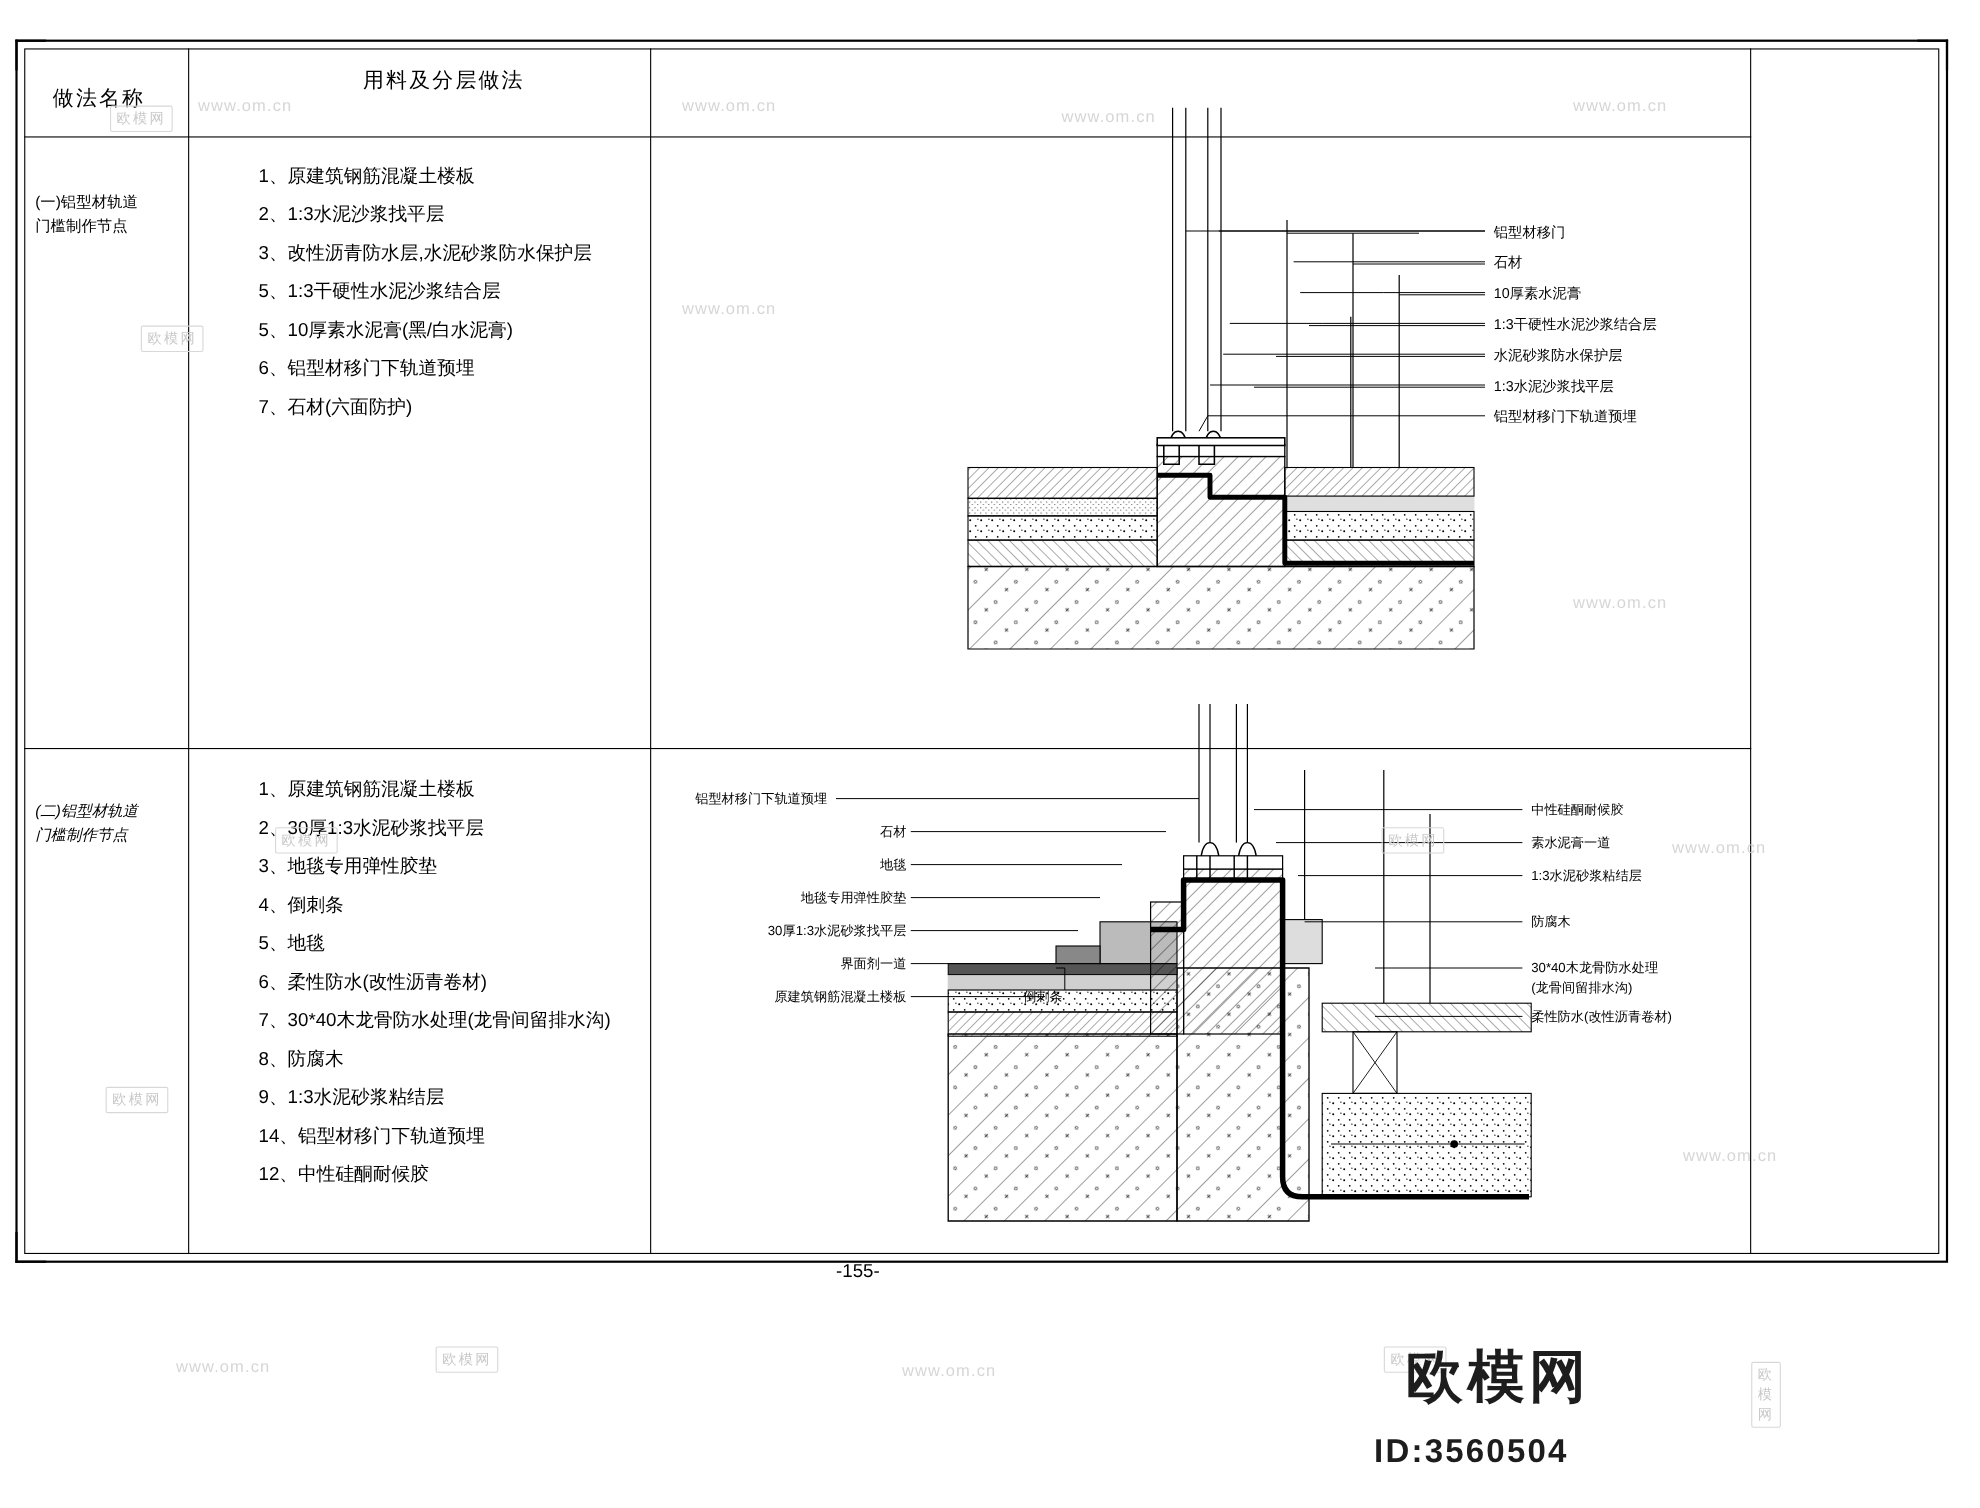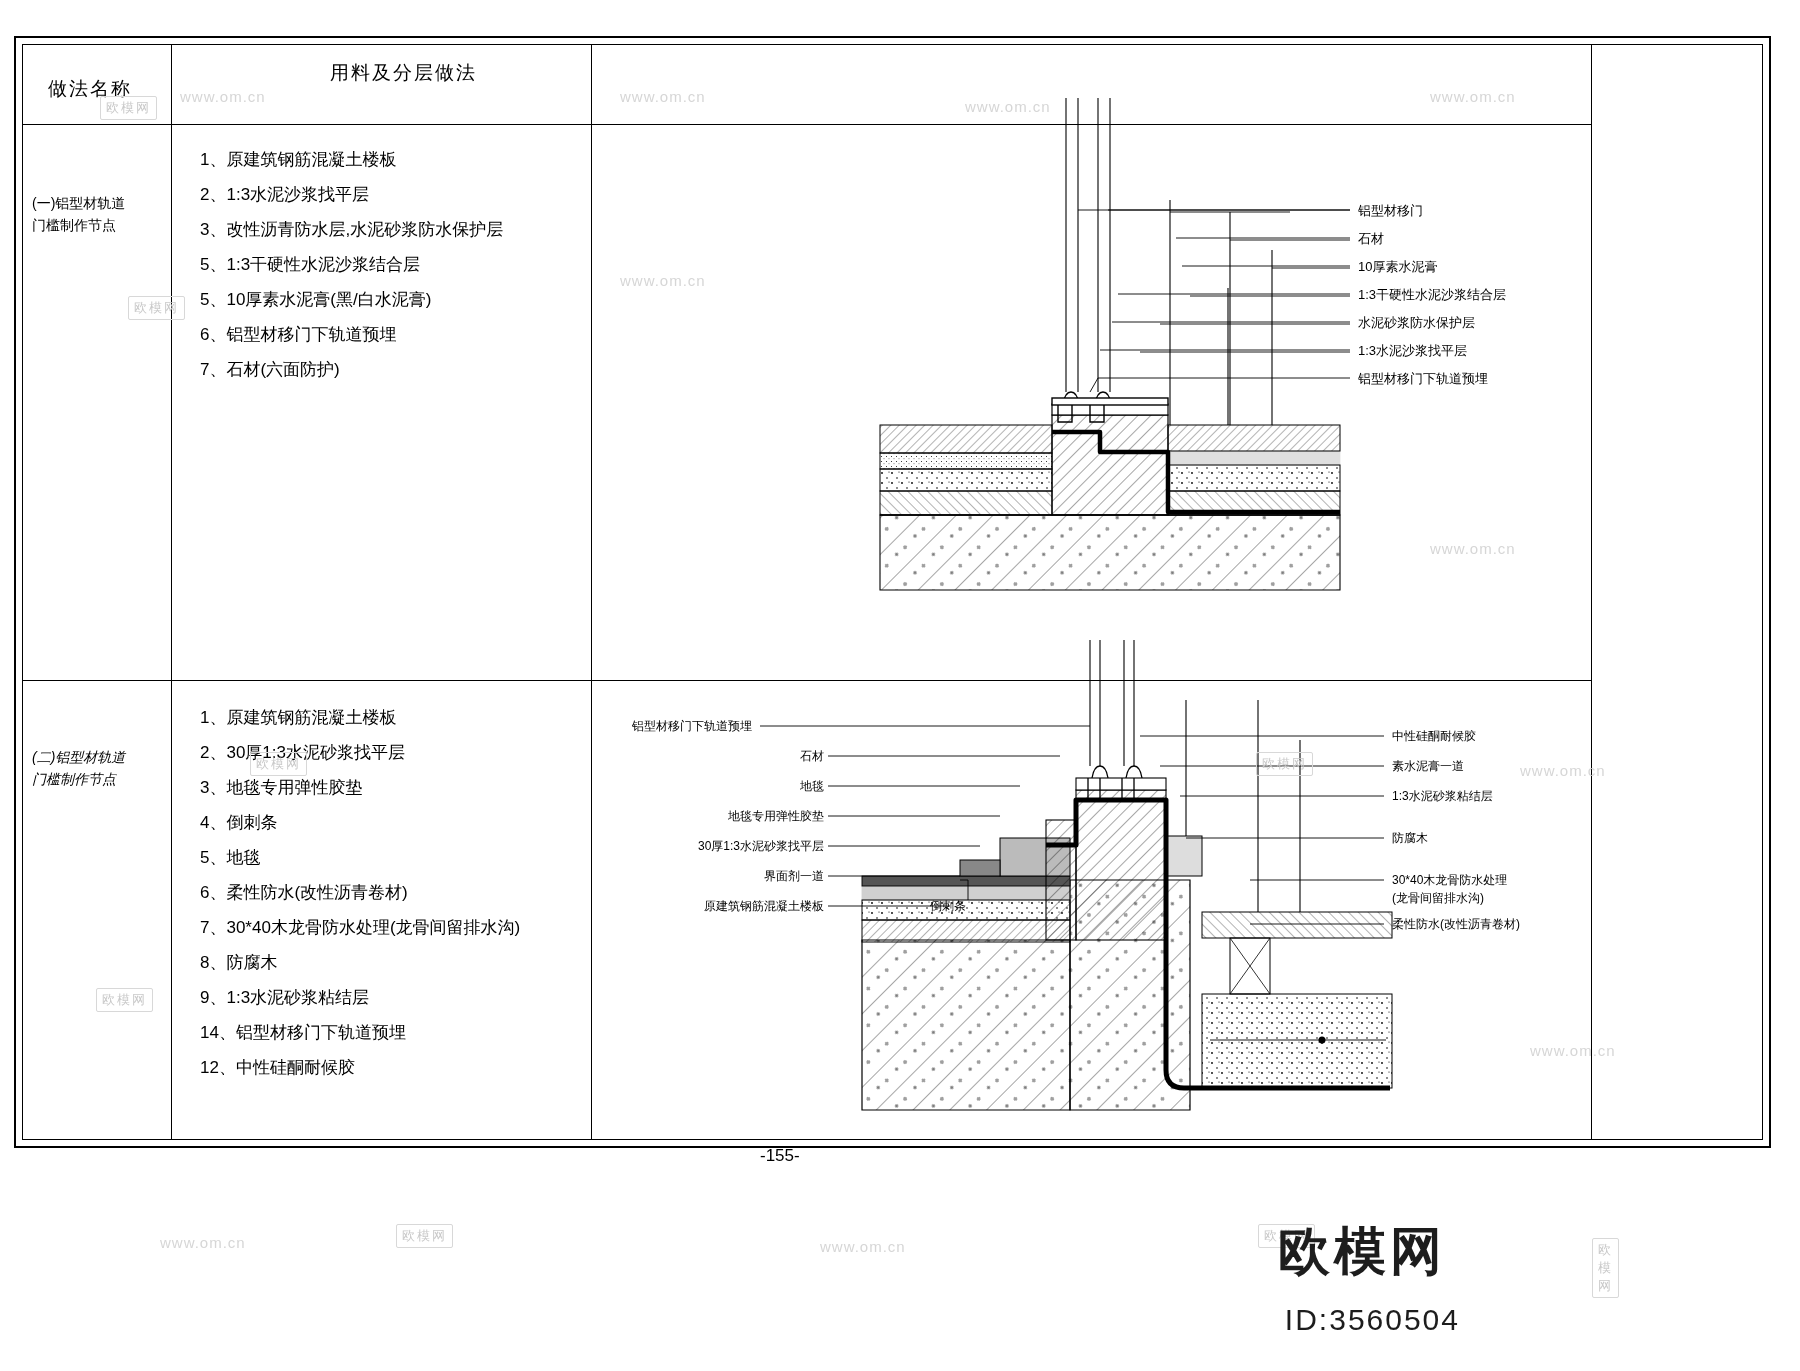--- a/index.html
+++ b/index.html
@@ -18,42 +18,42 @@
   .col-a{position:absolute;left:22px;top:44px;width:150px;height:1096px;border-right:1px solid #000;box-sizing:border-box;}
   .col-b{position:absolute;left:172px;top:44px;width:420px;height:1096px;border-right:1px solid #000;box-sizing:border-box;}
   .col-c{position:absolute;left:592px;top:44px;width:1000px;height:1096px;border-right:1px solid #000;box-sizing:border-box;}
   .hrow{position:absolute;left:22px;top:124px;width:1570px;height:0;border-top:1px solid #000;}
   .hrow2{position:absolute;left:22px;top:680px;width:1570px;height:0;border-top:1px solid #000;}
 
   .th{position:absolute;font-size:19px;letter-spacing:2px;white-space:nowrap;}
   .th1{left:48px;top:76px;}
   .th2{left:330px;top:60px;}
 
-  .rowtitle{position:absolute;font-size:14px;line-height:22px;white-space:nowrap;margin-top:20px;}
+  .rowtitle{position:absolute;font-size:14px;line-height:22px;white-space:nowrap;}
   .rt1{left:32px;top:172px;}
   .rt2{left:32px;top:726px;font-style:italic;}
 
-  .steps{position:absolute;font-size:17px;line-height:35px;white-space:nowrap;}
+  .steps{position:absolute;font-size:17px;line-height:35px;white-space:nowrap;margin-left:35px;}
   .st1{left:200px;top:142px;}
   .st2{left:200px;top:700px;}
   .steps div{white-space:nowrap;}
 
   
   .titleblock{position:absolute;left:1592px;top:44px;width:171px;height:1096px;}
 
   
   svg{position:absolute;left:0;top:0;overflow:visible;}
   .lbl{font-size:13px;font-family:"Liberation Sans",sans-serif;}
   .lbl-s{font-size:12px;}
 
   
   .wm{position:absolute;color:#cfcfcf;font-size:15px;letter-spacing:1px;opacity:.85;pointer-events:none;}
   .wm-box{position:absolute;pointer-events:none;border:1px solid #d8d8d8;color:#c9c9c9;font-size:13px;padding:2px 5px;border-radius:2px;letter-spacing:2px;}
   .bigwm{position:absolute;right:22px;bottom:84px;font-size:52px;font-weight:bold;color:#1d1d1d;letter-spacing:4px;}
-  .idwm{position:absolute;right:8px;bottom:34px;font-size:30px;font-weight:normal;color:#1d1d1d;letter-spacing:2px;}
+  .idwm{position:absolute;right:42px;bottom:34px;font-size:30px;font-weight:bold;color:#1d1d1d;letter-spacing:2px;}
   .pagenum{position:absolute;left:760px;top:1146px;font-size:17px;}
 </style>
 </head>
 <body>
 
 <div class="sheet">
 
   <div class="frame"></div>
   <div class="frame-inner"></div>
 

